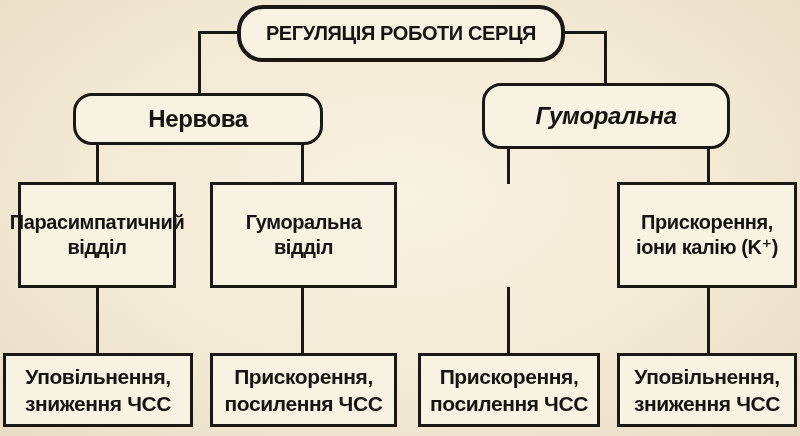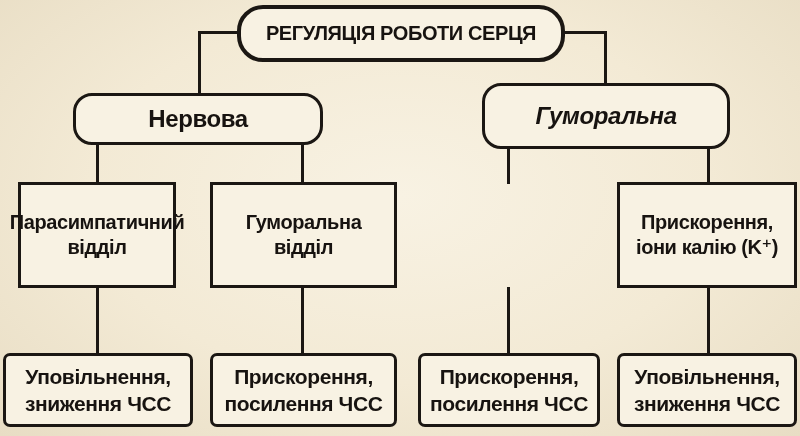--- a/index.html
+++ b/index.html
@@ -46,21 +46,21 @@
     border-width:4px;
   }
   .branch{font-size:24px;}
   .branch-left{left:73px;top:93px;width:250px;height:52px;}
   .branch-right{left:482px;top:83px;width:248px;height:66px;font-style:italic;}
   .factor{top:182px;height:106px;font-size:20px;line-height:1.25;}
   .factor-1{left:18px;width:158px;}
   .factor-2{left:210px;width:187px;}
   .factor-3{left:418px;width:182px;}
   .factor-4{left:617px;width:180px;}
-  .effect{top:353px;height:74px;font-size:21px;line-height:1.3;border-radius:7px;}
+  .effect{top:353px;height:74px;font-size:21px;line-height:1.3;}
   .effect-1{left:3px;width:190px;}
   .effect-2{left:210px;width:187px;}
   .effect-3{left:418px;width:182px;}
   .effect-4{left:617px;width:180px;}
   .line{
     position:absolute;
     background:var(--ink);
   }
 </style>
 </head>

